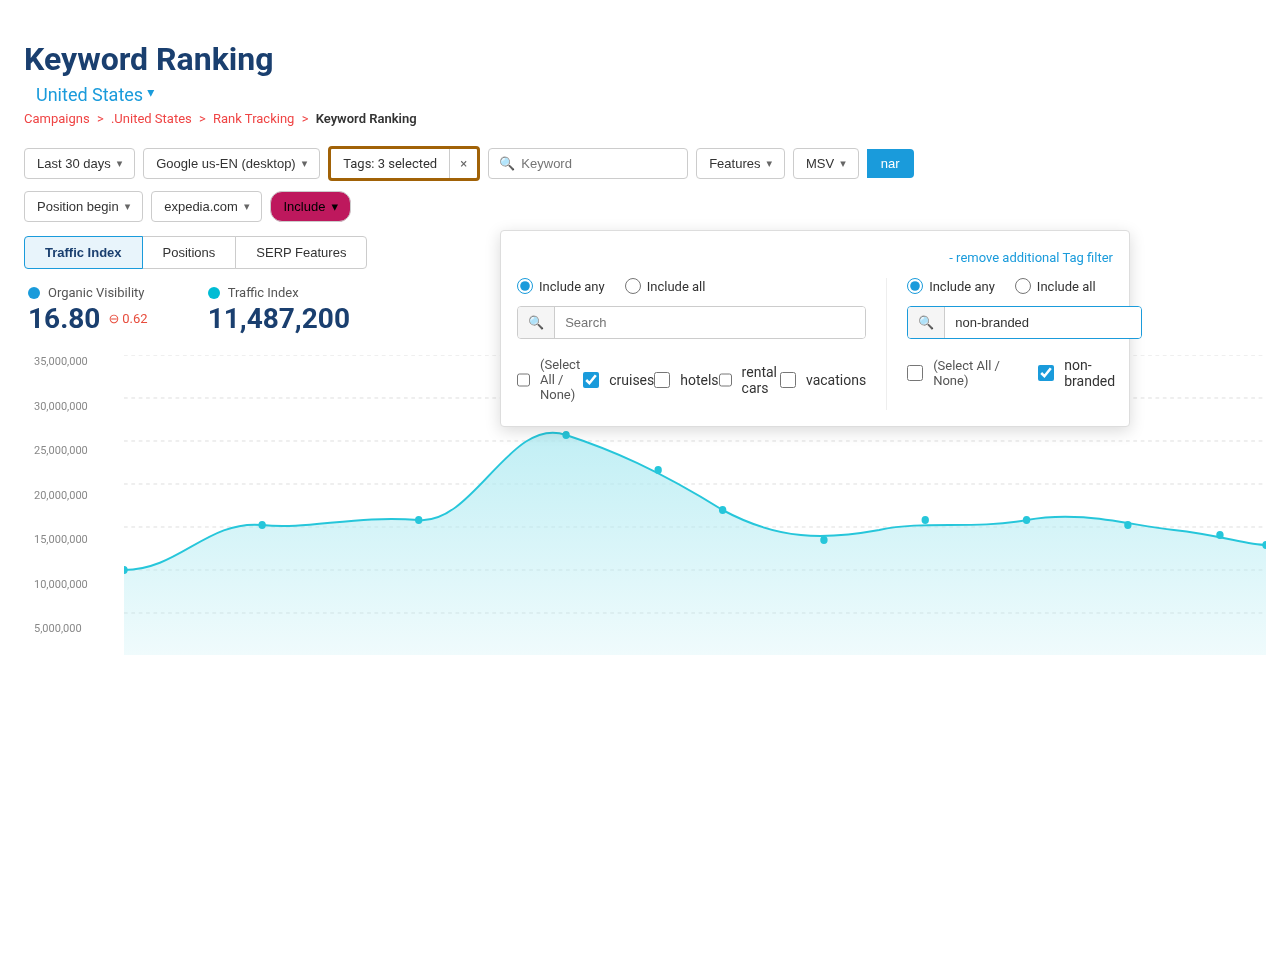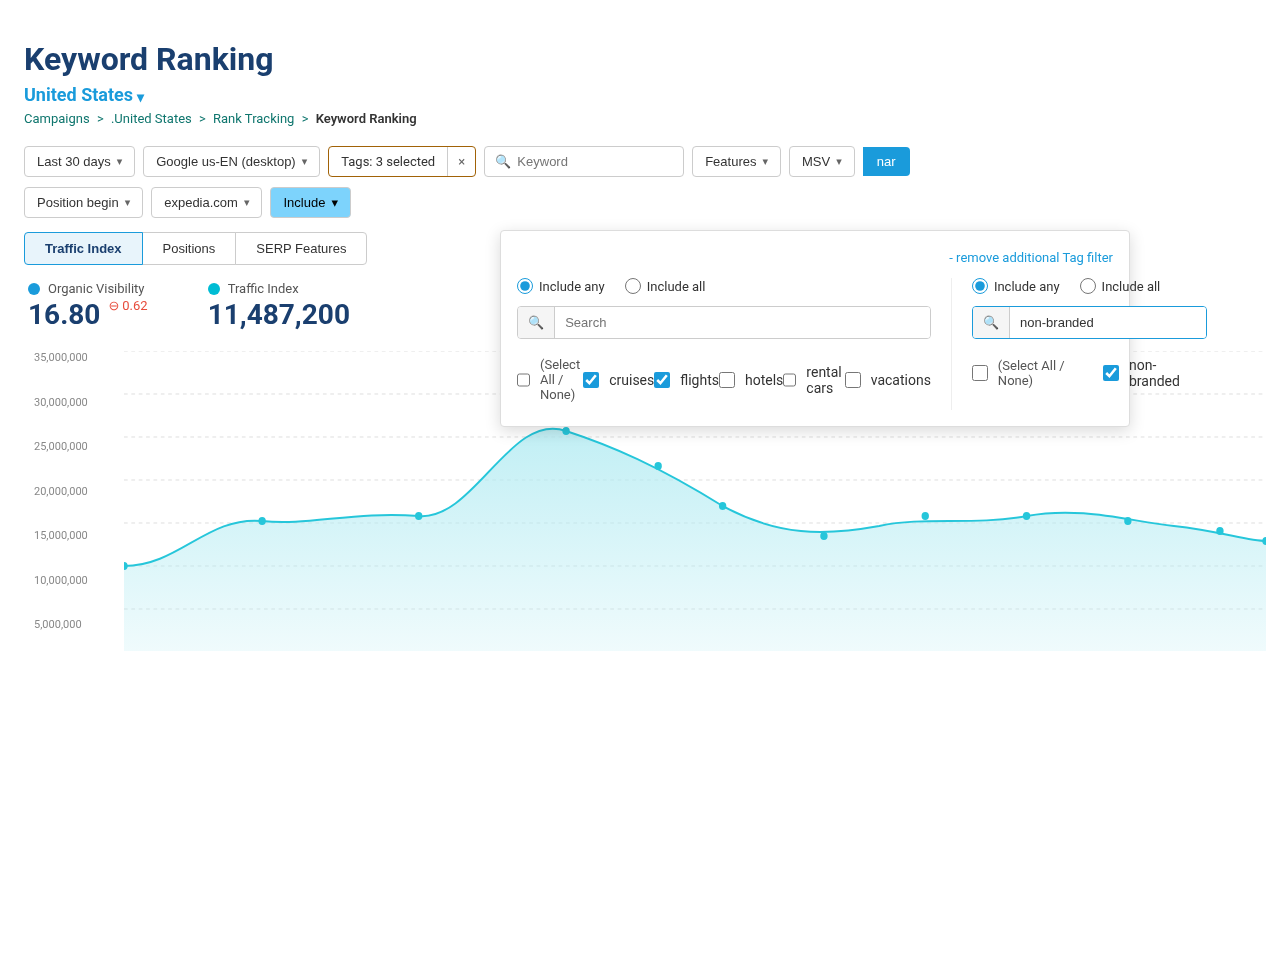--- a/index.html
+++ b/index.html
@@ -20,41 +20,42 @@
 
     .page-title {
       font-size: 32px;
       font-weight: 700;
       color: #1a3f6f;
       margin-bottom: 6px;
     }
 
     .country-selector {
       display: flex;
-      align-items: flex-end;
+      align-items: flex-start;
       gap: 4px;
       color: #1a9bdb;
       font-size: 18px;
-      font-weight: 700;
+      font-weight: 400;
       margin-bottom: 6px;
       cursor: pointer;
+      margin-left: 12px;
     }
 
     .country-selector .chevron {
       color: #1a9bdb;
       font-size: 14px;
     }
 
     .breadcrumb {
       font-size: 13px;
       color: #888;
       margin-bottom: 20px;
     }
 
-    .breadcrumb span { color: #0f766e; }
+    .breadcrumb span { color: #ef4444; }
     .breadcrumb .sep { margin: 0 4px; }
     .breadcrumb .current { font-weight: 600; color: #333; }
 
     .toolbar-row1 {
       display: flex;
       align-items: center;
       gap: 8px;
       margin-bottom: 10px;
       flex-wrap: nowrap;
     }
@@ -79,21 +80,21 @@
       cursor: pointer;
       white-space: nowrap;
       color: #333;
     }
 
     .dropdown-btn .arrow { font-size: 11px; color: #666; }
 
     .tags-btn {
       display: flex;
       align-items: center;
-      border: 1px solid #a16207;
+      border: 3px solid #a16207;
       border-radius: 4px;
       overflow: hidden;
       background: #fff;
       font-size: 13px;
     }
 
     .tags-btn .tags-label {
       padding: 7px 12px;
       cursor: pointer;
       white-space: nowrap;
@@ -127,23 +128,23 @@
       color: #aaa;
       background: transparent;
       width: 100%;
     }
 
     .include-btn {
       display: flex;
       align-items: center;
       gap: 6px;
       border: 1px solid #ccc;
-      border-radius: 4px;
+      border-radius: 12px;
       padding: 7px 12px;
-      background: #7dd3fc;
+      background: #be185d;
       font-size: 13px;
       cursor: pointer;
       white-space: nowrap;
     }
 
     .teal-btn {
       background: #1a9bdb;
       color: #fff;
       border: none;
       border-radius: 0 4px 4px 0;
@@ -436,21 +437,21 @@
     <button class="tab-btn">Positions</button>
     <button class="tab-btn">SERP Features</button>
   </div>
 
   <div class="metrics-row">
     <div class="metric-item">
       <div class="metric-label">
         <span class="metric-dot" style="background:#1a9bdb;"></span>
         <span>Organic Visibility</span>
       </div>
-      <div style="display:flex;align-items:flex-start;gap:8px;">
+      <div style="display:flex;align-items:center;gap:8px;">
         <span class="metric-value">16.80</span>
         <span class="metric-change">
           <span style="color:#e74c3c;">⊖</span>
           <span>0.62</span>
         </span>
       </div>
     </div>
 
     <div class="metric-item">
       <div class="metric-label">
@@ -536,24 +537,20 @@
         <div class="checkbox-list">
           <label class="checkbox-item select-all-item">
             <input type="checkbox" style="">
             <span>(Select All / None)</span>
           </label>
           <label class="checkbox-item">
             <input type="checkbox" checked="" style="">
             <span>cruises</span>
           </label>
           <label class="checkbox-item">
-            <input type="checkbox" checked="" style="">
-            <span>flights</span>
-          </label>
-          <label class="checkbox-item">
             <input type="checkbox" style="">
             <span>hotels</span>
           </label>
           <label class="checkbox-item">
             <input type="checkbox" style="">
             <span>rental cars</span>
           </label>
           <label class="checkbox-item">
             <input type="checkbox" style="">
             <span>vacations</span>

